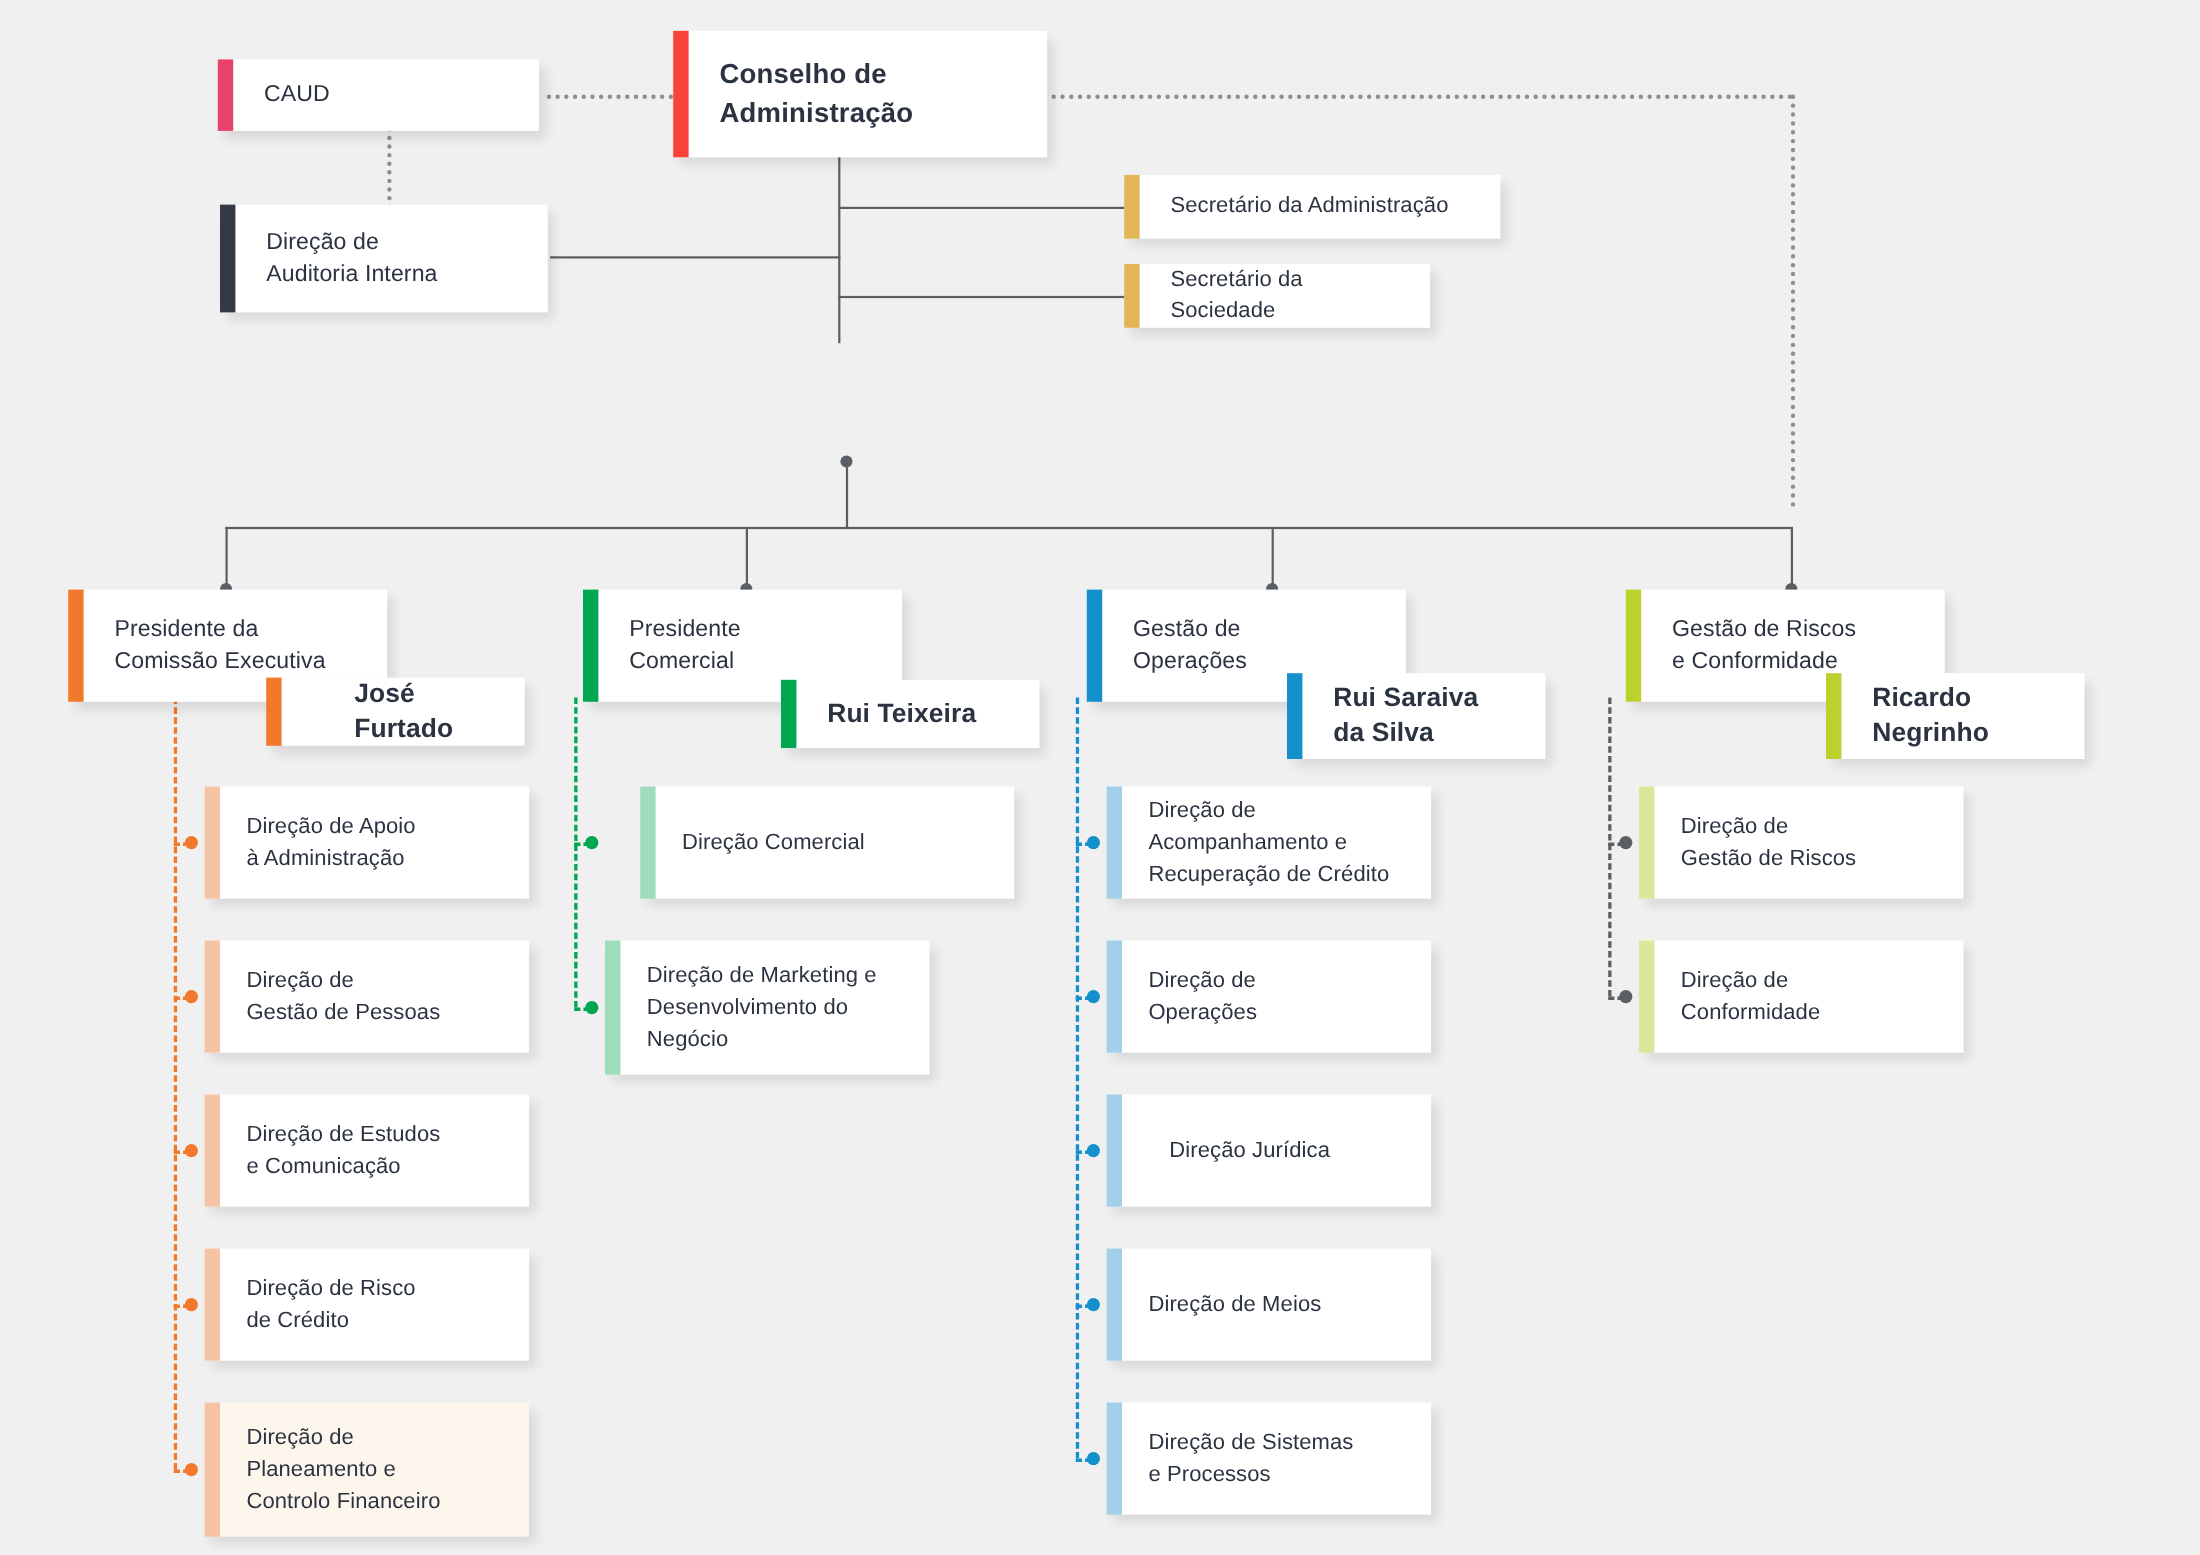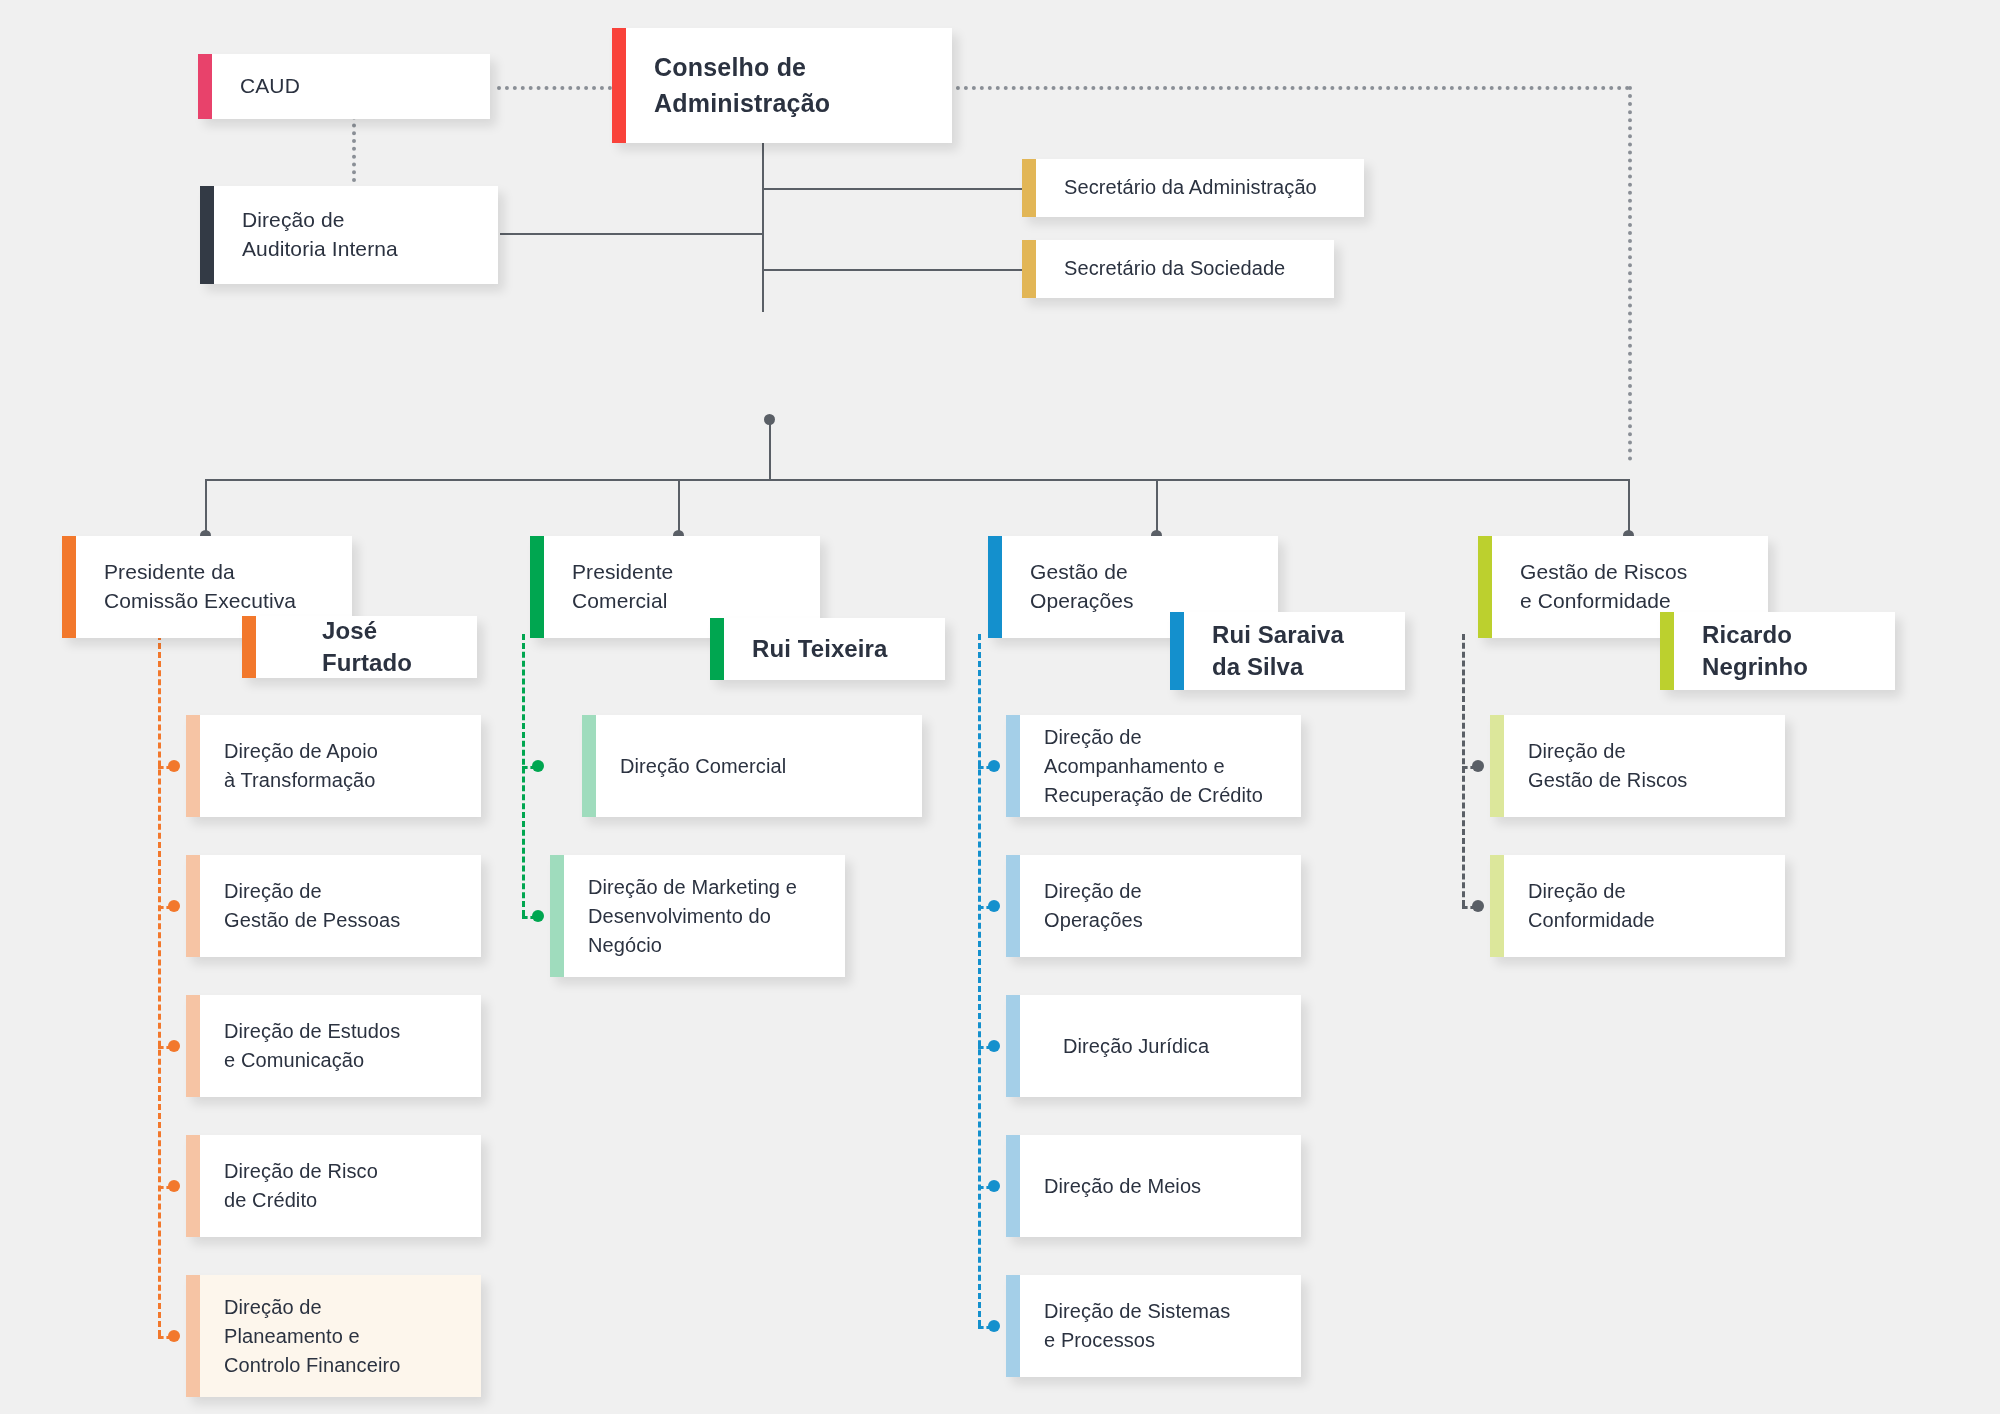--- a/index.html
+++ b/index.html
@@ -104,21 +104,21 @@
     <span class="bar" style="background: rgb(249, 66, 58);"></span>
     <span class="txt">Conselho de
 Administração</span>
   </div>
 
   <div class="node small" style="left:1022px;top:159px;width:342px;height:58px;">
     <span class="bar" style="background: rgb(226, 182, 86);"></span>
     <span class="txt">Secretário da Administração</span>
   </div>
 
-  <div class="node small" style="left:1022px;top:240px;width:312px;height:58px;">
+  <div class="node small" style="left:1022px;top:240px;width:278px;height:58px;">
     <span class="bar" style="background: rgb(226, 182, 86);"></span>
     <span class="txt">Secretário da Sociedade</span>
   </div>
 
 
   <div id="columns-layer">
       <div class="dash-v" style="left: 158px; top: 634px; height: 702px; border-left: 3px dashed rgb(242, 120, 44);"></div>
       <div class="dash-h" style="left: 158px; top: 766px; width: 14px; border-top: 3px dashed rgb(242, 120, 44);"></div>
       <div class="cdot" style="left: 168px; top: 760px; background: rgb(242, 120, 44);"></div>
       <div class="dash-h" style="left: 158px; top: 906px; width: 14px; border-top: 3px dashed rgb(242, 120, 44);"></div>
@@ -134,21 +134,21 @@
         <span class="txt">Presidente da
 Comissão Executiva</span>
       </div>
       <div class="node person" style="left: 242px; top: 616px; width: 235px; height: 62px; padding-left: 38px;">
         <span class="bar" style="background: rgb(242, 120, 44);"></span>
         <span class="txt">José Furtado</span>
       </div>
       <div class="node child" style="left: 186px; top: 715px; width: 295px; height: 102px;">
         <span class="bar" style="background: rgb(246, 196, 164);"></span>
         <span class="txt">Direção de Apoio
-à Transformação</span>
+à Administração</span>
       </div>
       <div class="node child" style="left: 186px; top: 855px; width: 295px; height: 102px;">
         <span class="bar" style="background: rgb(246, 196, 164);"></span>
         <span class="txt">Direção de
 Gestão de Pessoas</span>
       </div>
       <div class="node child" style="left: 186px; top: 995px; width: 295px; height: 102px;">
         <span class="bar" style="background: rgb(246, 196, 164);"></span>
         <span class="txt">Direção de Estudos
 e Comunicação</span>

